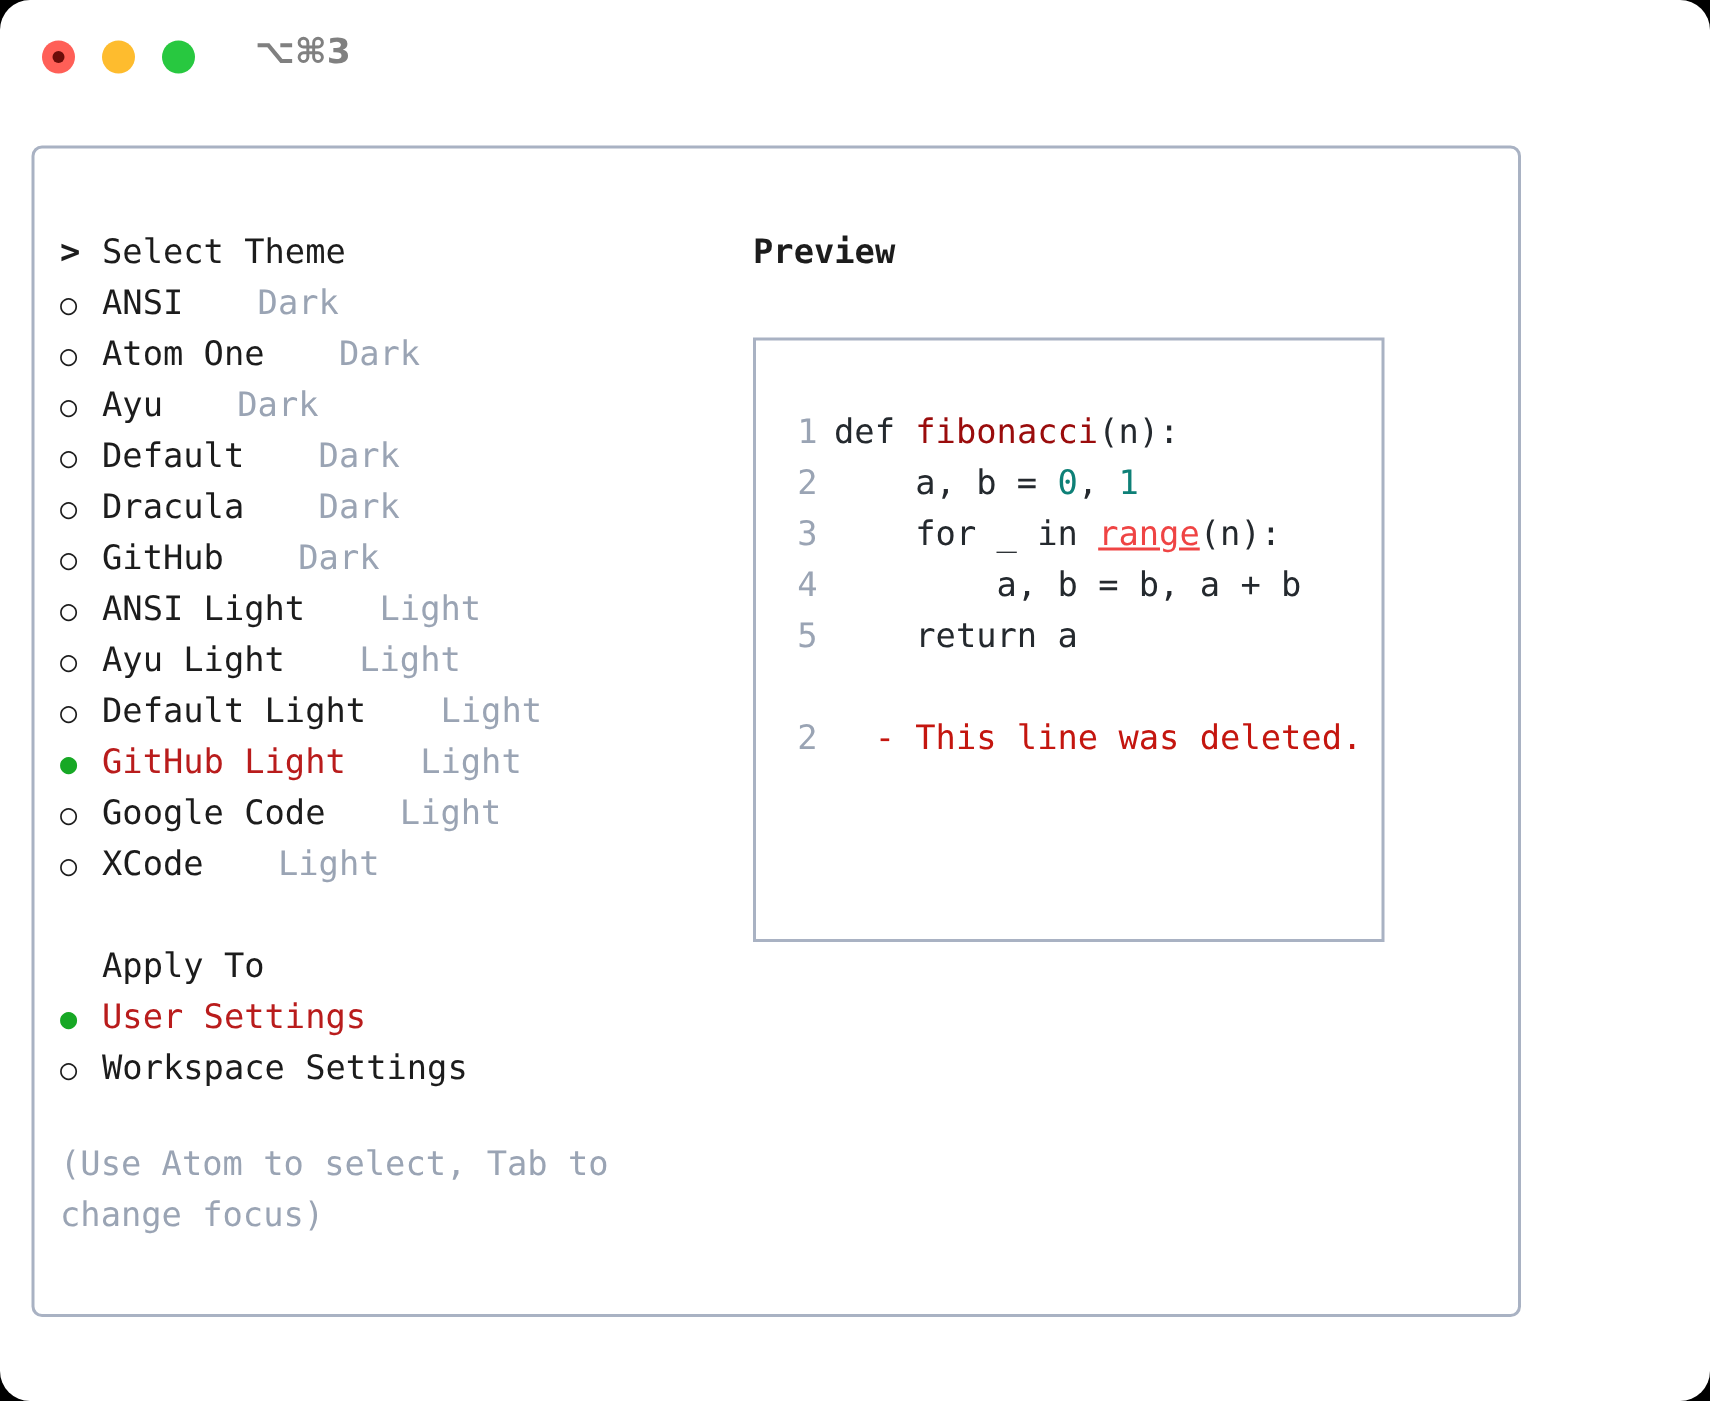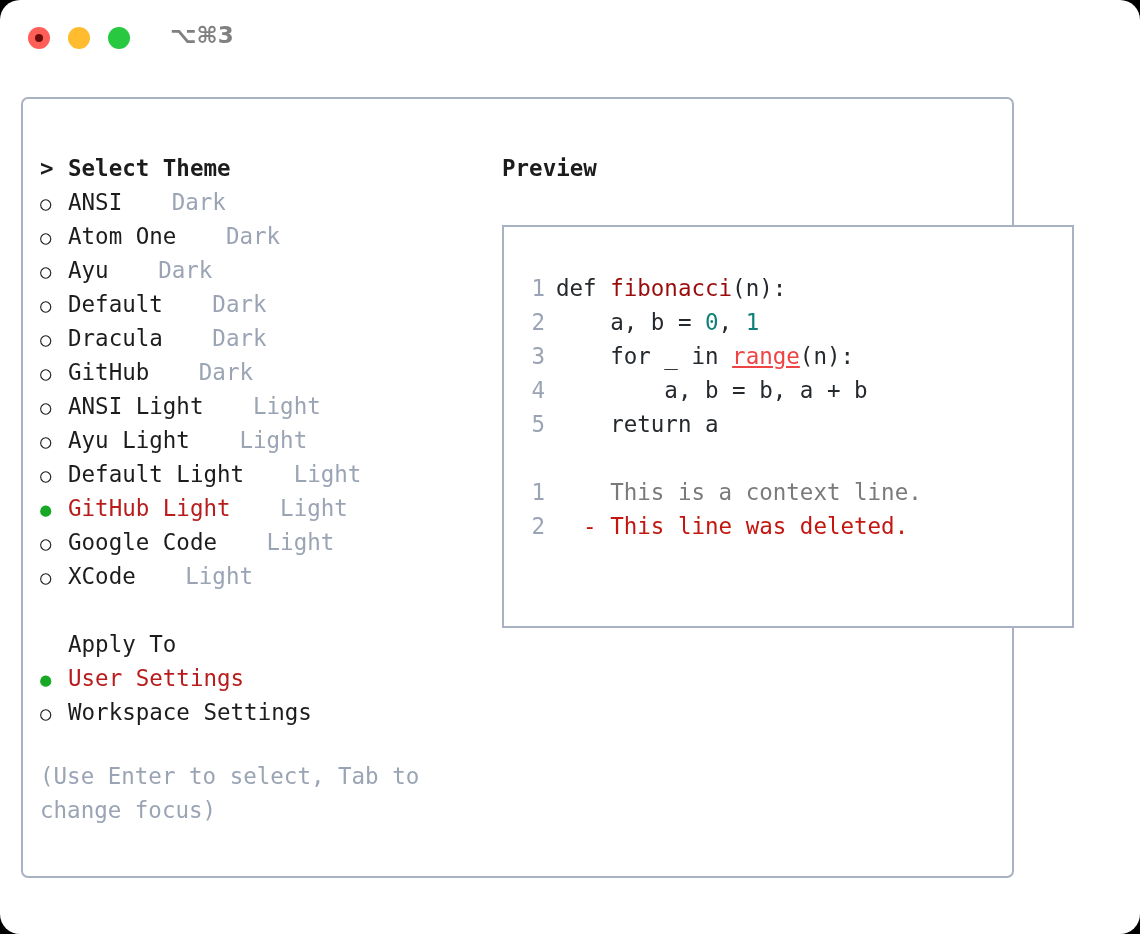--- a/index.html
+++ b/index.html
@@ -112,21 +112,21 @@
     width: 28px;
     text-align: left;
     color: #1c1c1c;
   }
   .marker.dot-empty::before { content: "\25CB"; font-size: 19px; }
   .marker.dot-filled::before { content: "\25CF"; font-size: 19px; color: #17a825; }
   .marker.caret::before { content: ">"; font-weight: bold; }
   .marker.blank::before { content: " "; }
 
   .row .label { color: #1c1c1c; }
-  .row.header .label { font-weight: bold; }
+  .row.header .label { font-weight: normal; }
   .row.selected .label { color: #b91c1c; }
   .row .tag { color: #9aa4b4; margin-left: 36px; }
 
   .hint {
     margin-top: 30px;
     font-size: 22.5px;
     line-height: 34px;
     color: #9aa4b4;
     width: 412px;
   }
@@ -139,21 +139,21 @@
     width: 490px;
   }
   .preview-title {
     font-size: 22.5px;
     line-height: 34px;
     font-weight: bold;
     color: #1c1c1c;
     margin-bottom: 40px;
   }
   .preview-box {
-    width: 572px;
+    width: 421px;
     height: 403px;
     border: 2px solid #a9b2c3;
     box-sizing: border-box;
     background: #ffffff;
     padding: 44px 0 0 0;
   }
   .code {
     font-size: 22.5px;
     line-height: 34px;
     white-space: pre;
@@ -190,27 +190,27 @@
     </div>
     <div class="shortcut">⌥⌘3</div>
   </div>
 
   <div class="panel">
     <div class="columns">
 
       <div class="left-col">
         <div class="list" id="theme-list"><div class="row header"><span class="marker caret"></span><span class="label">Select Theme</span></div><div class="row"><span class="marker dot-empty"></span><span class="label">ANSI</span><span class="tag"> Dark</span></div><div class="row"><span class="marker dot-empty"></span><span class="label">Atom One</span><span class="tag"> Dark</span></div><div class="row"><span class="marker dot-empty"></span><span class="label">Ayu</span><span class="tag"> Dark</span></div><div class="row"><span class="marker dot-empty"></span><span class="label">Default</span><span class="tag"> Dark</span></div><div class="row"><span class="marker dot-empty"></span><span class="label">Dracula</span><span class="tag"> Dark</span></div><div class="row"><span class="marker dot-empty"></span><span class="label">GitHub</span><span class="tag"> Dark</span></div><div class="row"><span class="marker dot-empty"></span><span class="label">ANSI Light</span><span class="tag"> Light</span></div><div class="row"><span class="marker dot-empty"></span><span class="label">Ayu Light</span><span class="tag"> Light</span></div><div class="row"><span class="marker dot-empty"></span><span class="label">Default Light</span><span class="tag"> Light</span></div><div class="row selected"><span class="marker dot-filled"></span><span class="label">GitHub Light</span><span class="tag"> Light</span></div><div class="row"><span class="marker dot-empty"></span><span class="label">Google Code</span><span class="tag"> Light</span></div><div class="row"><span class="marker dot-empty"></span><span class="label">XCode</span><span class="tag"> Light</span></div></div>
         <div class="list section-gap-wrap" id="apply-to-list"><div class="row">&nbsp;</div><div class="row"><span class="marker blank"></span><span class="label">Apply To</span></div><div class="row selected"><span class="marker dot-filled"></span><span class="label">User Settings</span></div><div class="row"><span class="marker dot-empty"></span><span class="label">Workspace Settings</span></div></div>
-        <div class="hint">(Use Enter to select, Tab to change focus)</div>
+        <div class="hint">(Use Atom to select, Tab to change focus)</div>
       </div>
 
       <div class="right-col">
         <div class="preview-title">Preview</div>
         <div class="preview-box">
           <div class="code" id="code-sample"><div><span class="ln">1</span><span class="kw">def </span><span class="fn">fibonacci</span><span class="plain">(n):</span></div><div><span class="ln">2</span><span class="plain">    a, b = </span><span class="num">0</span><span class="plain">, </span><span class="num">1</span></div><div><span class="ln">3</span><span class="kw">    for _ in </span><span class="builtin">range</span><span class="plain">(n):</span></div><div><span class="ln">4</span><span class="plain">        a, b = b, a + b</span></div><div><span class="ln">5</span><span class="kw">    return a</span></div></div>
           <div class="code blank-row">&nbsp;</div>
-          <div class="code" id="diff-sample"><div><span class="ln">1</span><span class="diff-ctx">    This is a context line.</span></div><div><span class="ln">2</span><span class="diff-del">  - This line was deleted.</span></div></div>
+          <div class="code" id="diff-sample"><div><span class="ln">2</span><span class="diff-del">  - This line was deleted.</span></div></div>
         </div>
       </div>
 
     </div>
   </div>
 </div>
 
 </body></html>

